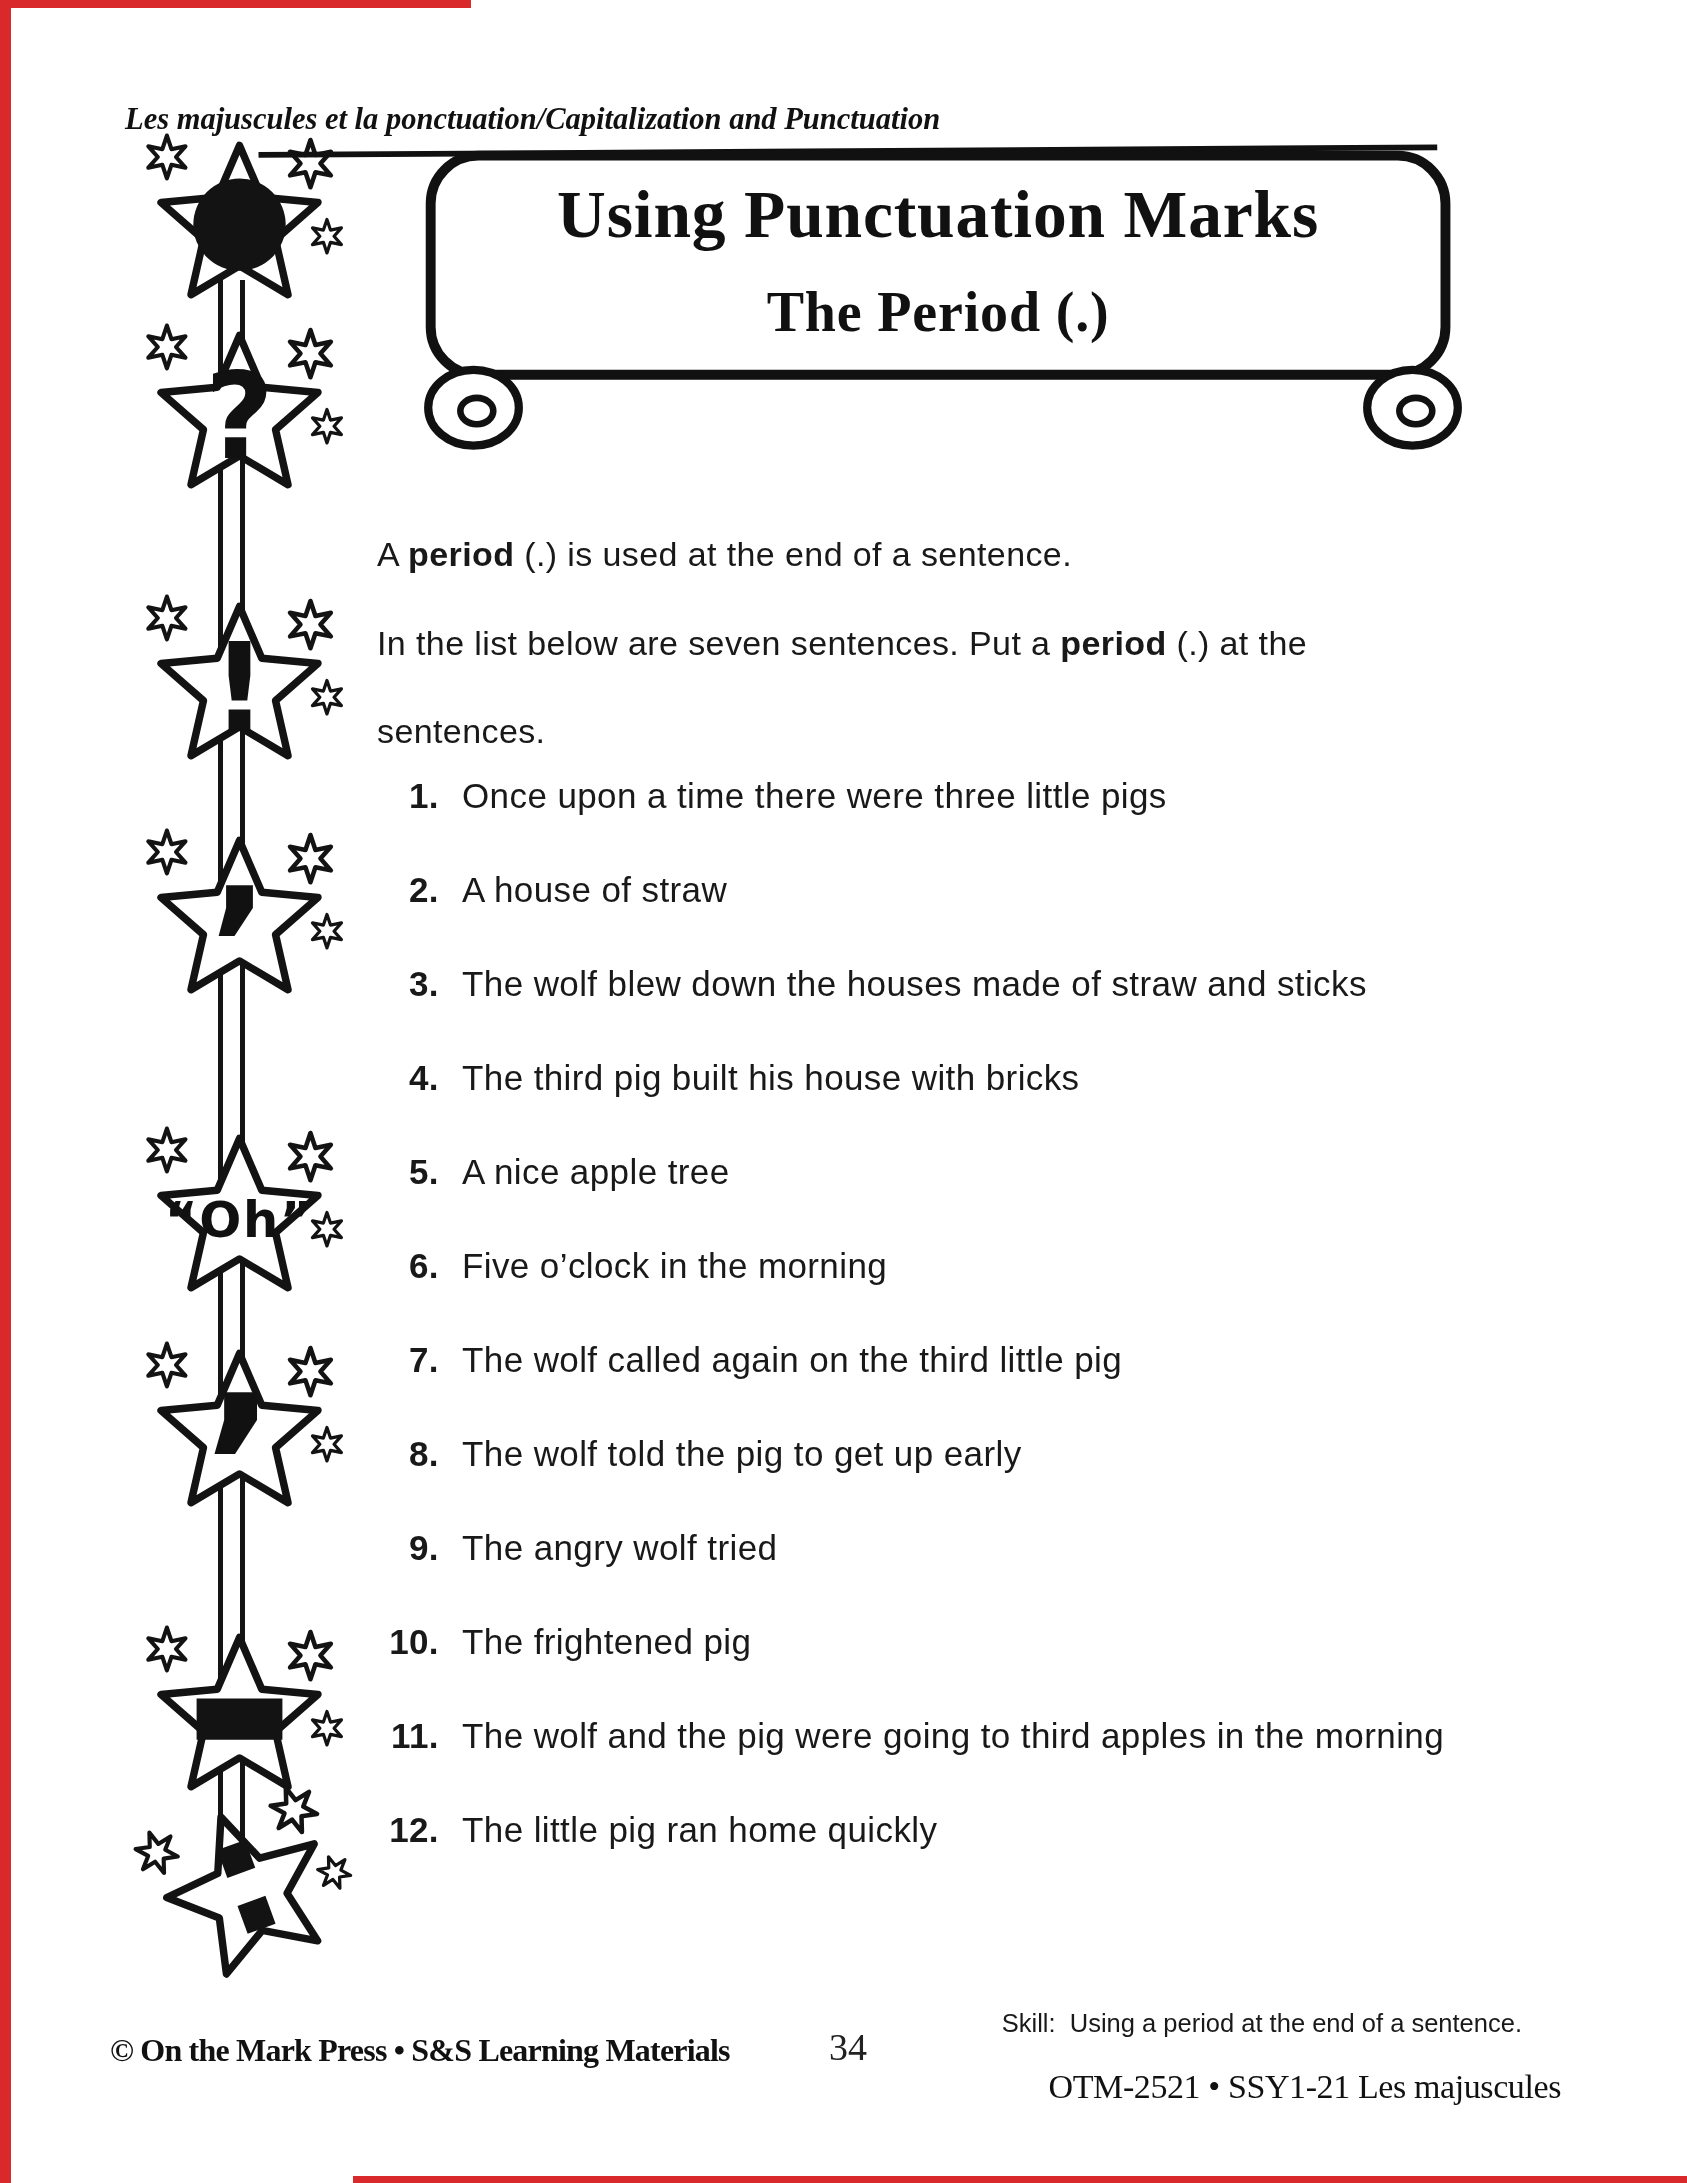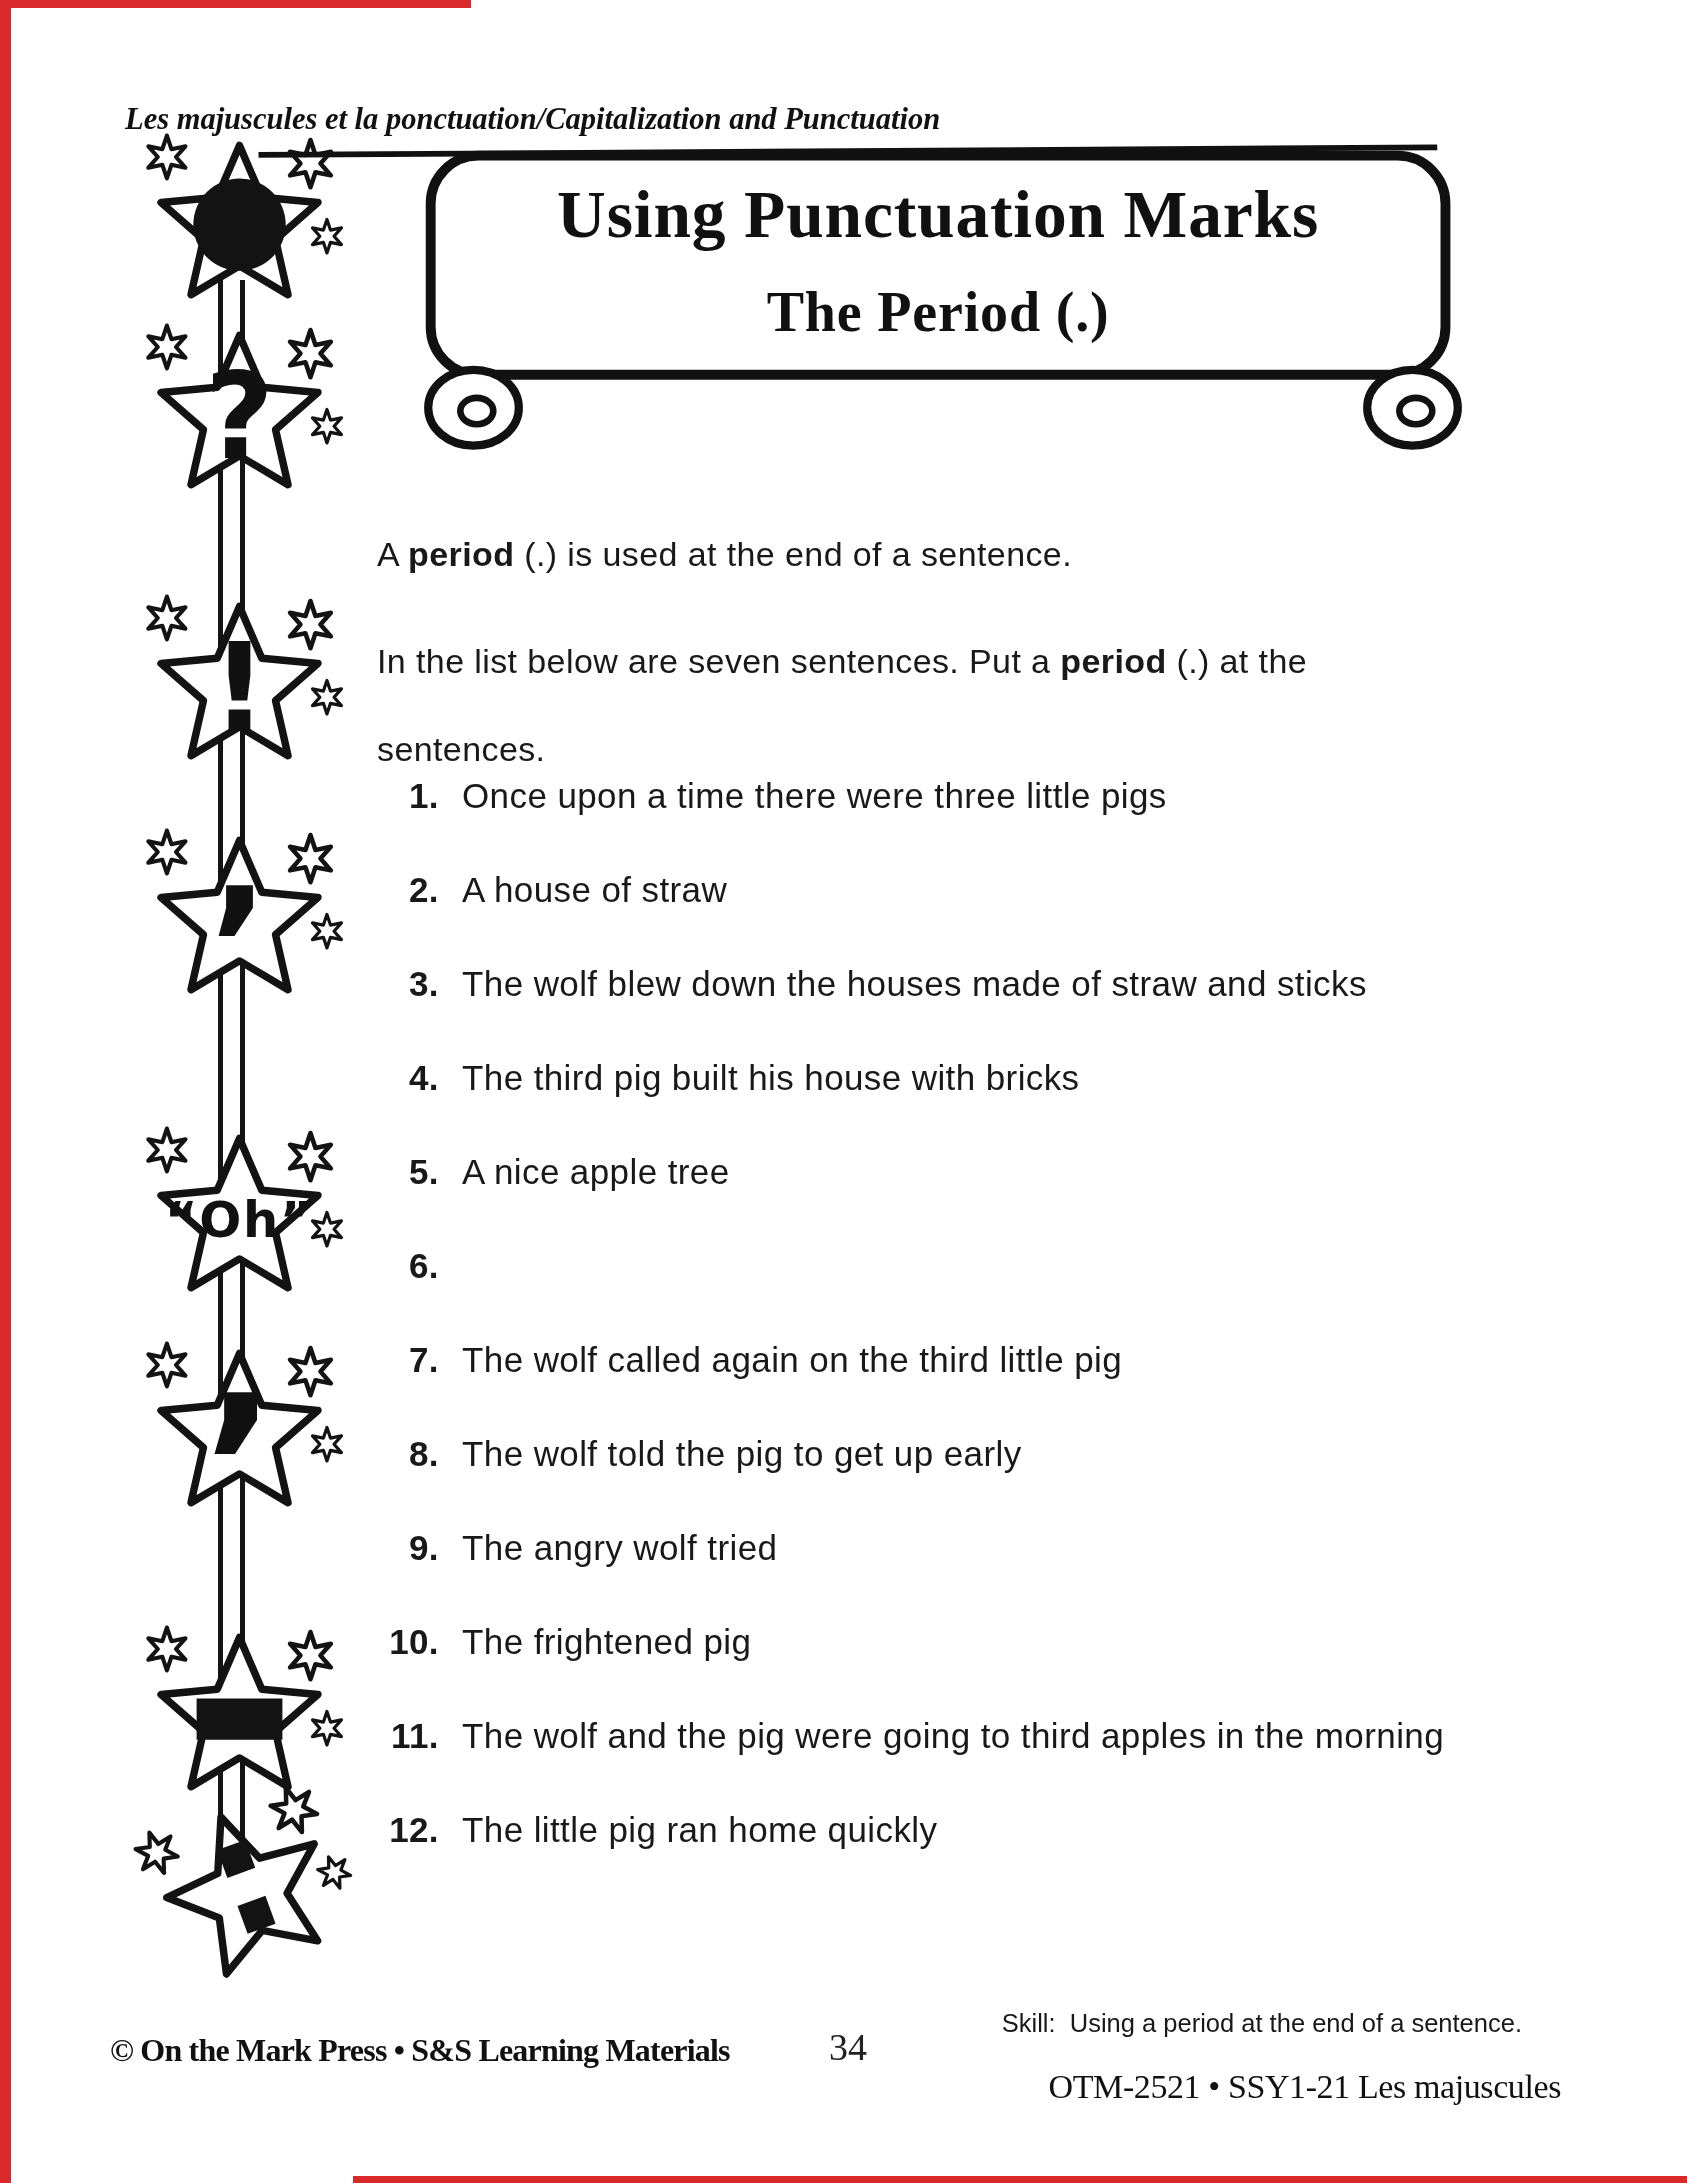--- a/index.html
+++ b/index.html
@@ -49,21 +49,21 @@
   .mark-ex  { font-size:150px; }
   .mark-com { font-size:185px; }
   .mark-oh  { font-size:60px; letter-spacing:2px; }
   .mark-apo { font-size:240px; }
   .star8 { transform:rotate(-20deg); }
 
   
   .intro { position:absolute; left:377px; font-size:34px; line-height:44px; letter-spacing:0.4px; color:#191919; }
   .intro b { font-weight:bold; }
   .intro1 { top:484px; width:1153px;margin-top:48px; }
-  .intro2 { top:605px; width:1153px; }
+  .intro2 { top:587px; width:1153px; }
 
   .sentence-list { position:absolute; left:354px; top:776px; width:1236px; list-style:none; margin:0; padding:0; }
   .sentence-list li { display:flex; height:40px; margin-bottom:54px; font-size:35px; letter-spacing:0.4px; color:#191919; }
   .sentence-list .num { width:85px; text-align:right; margin-right:23px; flex:none; font-weight:bold; }
 
   
   .skill {
     position:absolute; right:165px; top:2009px; font-size:25.5px;
     letter-spacing:0px; color:#191919; white-space:pre;margin-left:48px;
   }
@@ -206,20 +206,21 @@
     <li>
         <span class="num">4.</span>
         <span class="txt">The third pig built his house with bricks</span>
       </li>
     <li>
         <span class="num">5.</span>
         <span class="txt">A nice apple tree</span>
       </li>
     <li>
         <span class="num">6.</span>
+        <span class="txt">Five o’clock in the morning</span>
       </li>
     <li>
         <span class="num">7.</span>
         <span class="txt">The wolf called again on the third little pig</span>
       </li>
     <li>
         <span class="num">8.</span>
         <span class="txt">The wolf told the pig to get up early</span>
       </li>
     <li>

